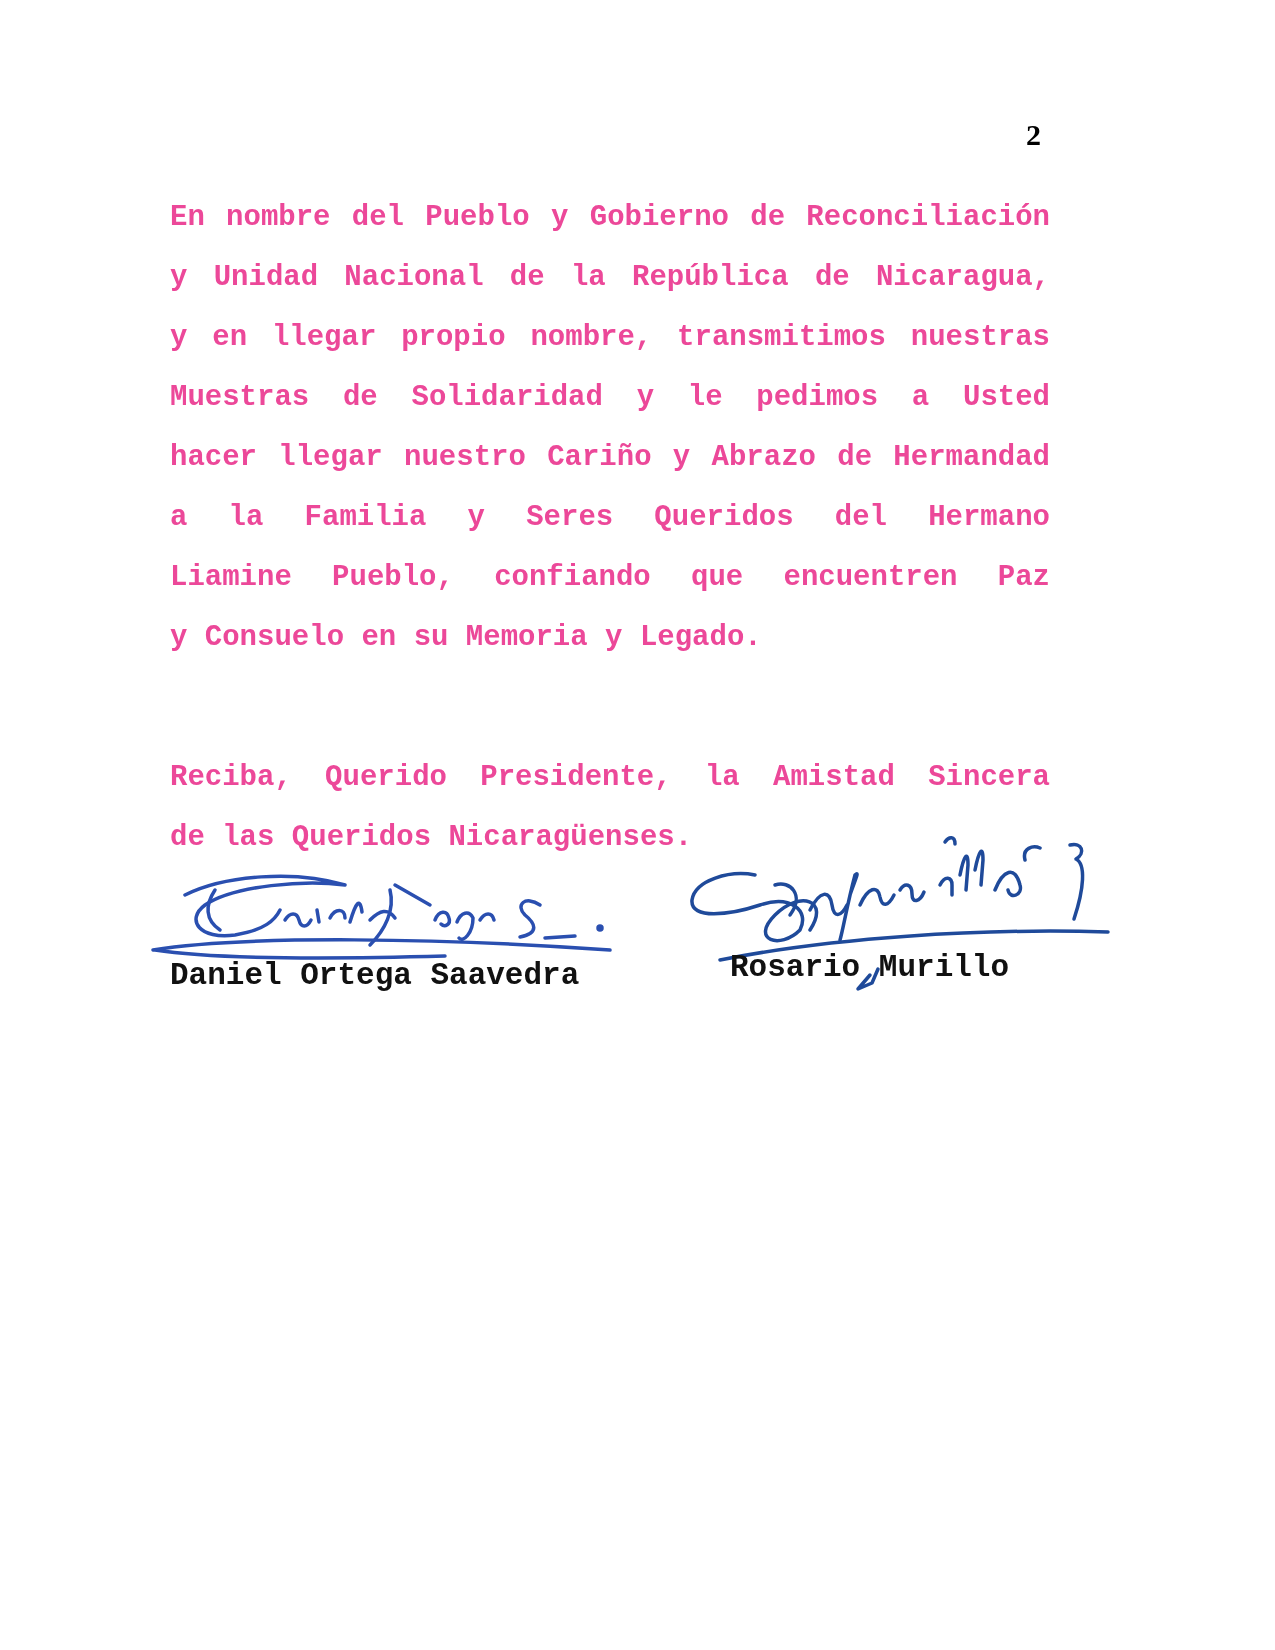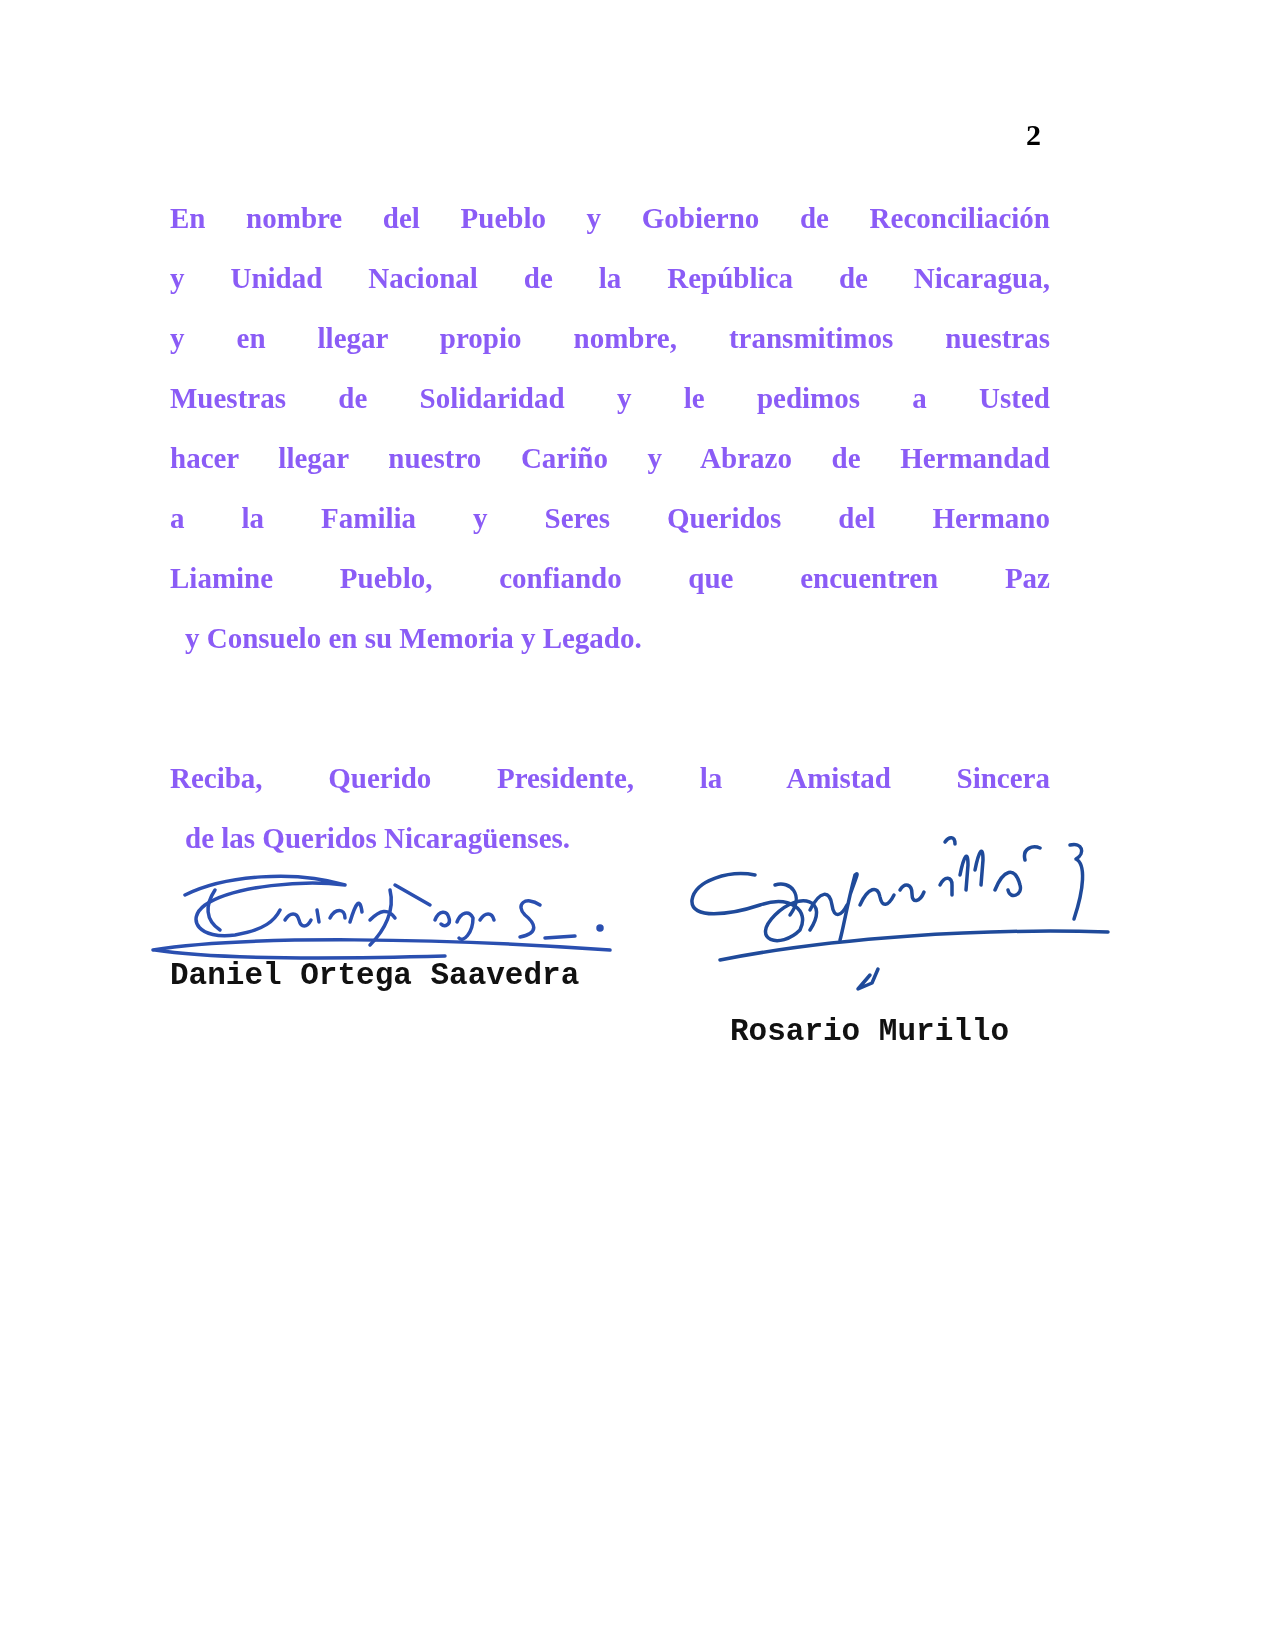--- a/index.html
+++ b/index.html
@@ -1,20 +1,20 @@
 <!DOCTYPE html>
 <html><head>
 <meta charset="utf-8">
 <style>
   html, body { margin:0; padding:0; background:#ffffff; }
   body { width:1275px; height:1650px; position:relative; overflow:hidden; }
   .page-num { position:absolute; top:118px; left:1026px; font-family:"Liberation Serif", serif; font-weight:bold; font-size:30px; color:#000; }
-  .para { position:absolute; left:170px; width:880px; font-family:Liberation Serif, serif; font-weight:bold; font-size:29px; color:#8b5cf6; }
+  .para { position:absolute; left:170px; width:880px; font-family:Liberation Mono, monospace; font-weight:bold; font-size:29px; color:#ec4899; }
   .line { height:60px; line-height:60px; white-space:nowrap; text-align:justify; text-align-last:justify; }
-  .line.last { text-align-last:left;margin-left:15px; }
+  .line.last { text-align-last:left; }
   .sig-name { position:absolute; font-family:"Liberation Mono", monospace; font-weight:bold; font-size:31px; color:#111; white-space:nowrap; }
   svg.sig { position:absolute; }
 </style>
 </head>
 <body>
 
 <div class="page-num">2</div>
 
 <div class="para" style="top:188px;">
   <div class="line">En nombre del Pueblo y Gobierno de Reconciliación</div>
@@ -52,13 +52,13 @@
     <path d="M95 65 C110 60, 125 75, 110 95 M130 90 c10 -20 20 -20 22 -5 c2 15 10 10 15 0"></path>
     <path d="M170 75 c5 -15 10 -25 5 -20 c-8 30 -12 55 -15 65 M180 85 c8 -18 18 -20 20 -8 c2 10 8 10 14 -2"></path>
     <path d="M220 70 c5 -8 12 -6 12 4 c0 10 8 8 12 -2 M260 65 c5 -10 12 -8 12 0 l0 10 M280 55 c4 -20 8 -25 8 -10 l-2 25 M295 50 c4 -20 8 -25 8 -10 l-2 25"></path>
     <path d="M315 70 c8 -20 20 -25 25 -5 c3 10 -10 15 -12 5 M345 40 c-3 -12 8 -15 15 -12"></path>
     <path d="M390 25 c12 -3 16 8 6 14 c10 5 8 30 -2 60"></path>
     <path d="M265 22 c4 -6 10 -6 10 2"></path>
     <path d="M40 140 C150 118, 300 108, 428 112"></path>
     <path d="M190 155 l-12 14 l14 -6 l6 -14"></path>
   </g>
 </svg>
-<div class="sig-name" style="left:730px; top:1014px;text-align:right;">Rosario Murillo</div>
+<div class="sig-name" style="left:730px; top:950px;text-align:right;">Rosario Murillo</div>
 
 </body></html>

